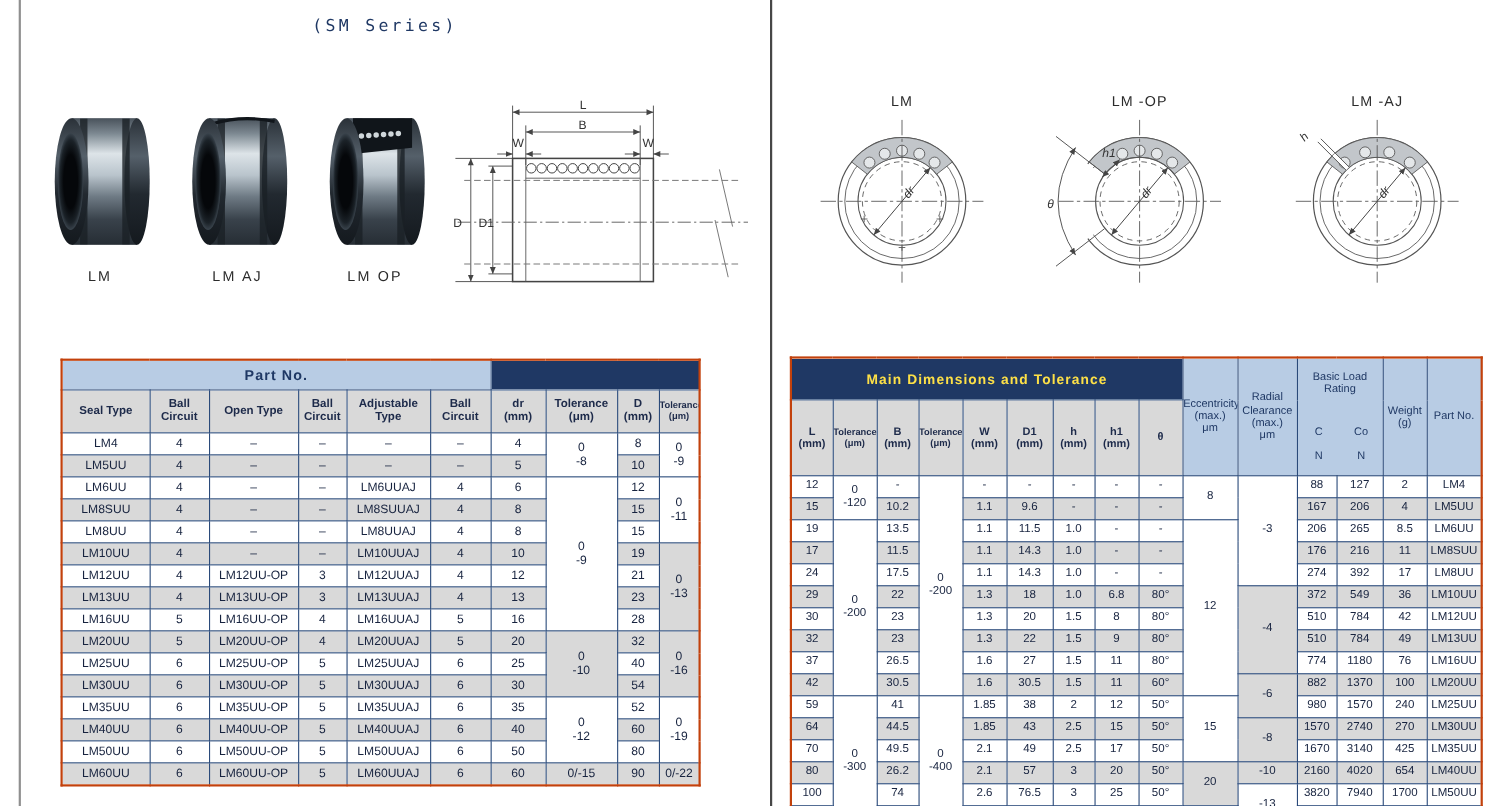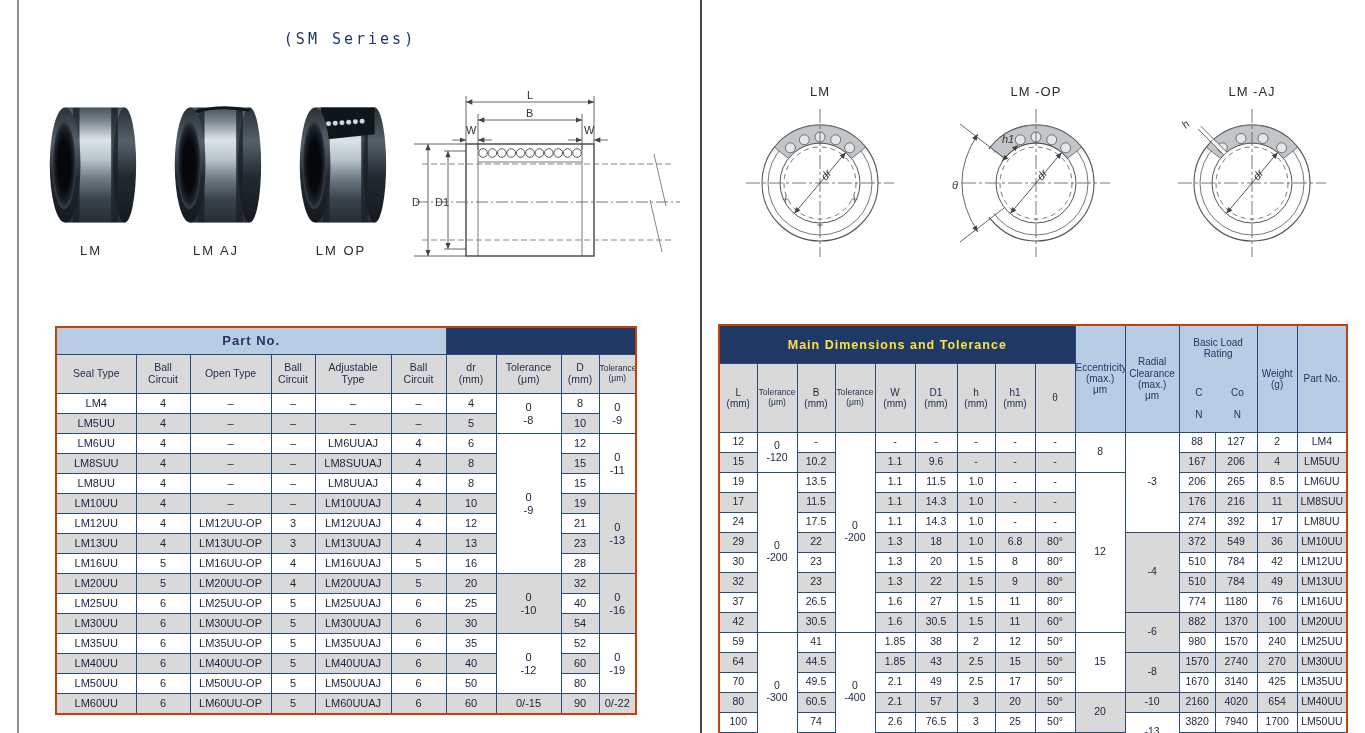--- a/index.html
+++ b/index.html
@@ -7,21 +7,21 @@
     width:1365px; height:733px; position:relative; background:#ffffff;
     font-family:"Liberation Sans", sans-serif; color:#17233f; overflow:hidden;
   }
   .vline { position:absolute; top:0; height:733px; }
   #vline-left { left:17px; width:2px; background:#8f8f8f; }
   #vline-center { left:700px; width:2px; background:#474747; }
 
   
   #title-block { position:absolute; left:18px; top:12px; width:664px; text-align:center; }
   #page-title { font-size:35px; font-weight:bold; color:#1f3864; letter-spacing:2px; }
-  #page-subtitle { font-size:15px; color:#1f3864; letter-spacing:3px; margin-top:18px;
+  #page-subtitle { font-size:15px; color:#1f3864; letter-spacing:3px; margin-top:2px;
     font-family:"DejaVu Sans Mono", monospace; }
 
   
   #photos { position:absolute; left:32px; top:94px; width:368px; display:flex; justify-content:space-between; }
   .photo-block { display:flex; flex-direction:column; align-items:center; width:118px; }
   .photo-label { margin-top:7px; font-size:13px; color:#2b2b2b; letter-spacing:2px; }
 
   
   #tech-drawing { position:absolute; left:404px; top:88px; }
 
@@ -33,21 +33,21 @@
   
   table { border-collapse:collapse; table-layout:fixed; position:absolute; border:2px solid #c2410c; }
   th, td { border:1px solid #2a4a7a; text-align:center; vertical-align:middle; padding:0;
     white-space:pre-line; line-height:1.12; overflow:hidden; }
   #left-table  { left:55px;  top:326px; width:580px; }
   #right-table { left:718px; top:324px; width:628px; }
 
   .band-blue  { background:#b8cce4; color:#1f3864; font-weight:bold; font-size:13px; height:26px; letter-spacing:1px; }
   .band-navy  { background:#1f3864; }
   .band-navy-title { background:#1f3864; color:#fde047; font-weight:bold; font-size:12.5px; height:24px; letter-spacing:1px; }
-  tr.subhead th { background:#d9d9d9; font-weight:normal; color:#1d2a4a; font-size:10.5px; }
+  tr.subhead th { background:#d9d9d9; font-weight:bold; color:#1d2a4a; font-size:10.5px; }
   #left-table tr.subhead th { height:38px; }
   #right-table tr.subhead th { height:44px; font-size:10px; }
   th.small { font-size:8.5px !important; }
   .tallhead { background:#b8cce4; color:#1f3864; font-weight:normal; font-size:10px; }
   .blr-title { margin-bottom:16px; }
   .blr-sub { display:flex; }
   .blr-sub span { flex:1; }
 
   #left-table tbody td  { height:19px; font-size:11px; }
   #right-table tbody td { height:19px; font-size:10.5px; }
@@ -762,21 +762,21 @@
         <td>2.5</td>
         <td>17</td>
         <td>50°</td>
         <td>1670</td>
         <td>3140</td>
         <td>425</td>
         <td>LM35UU</td>
       </tr>
       <tr class="stripe">
         <td>80</td>
-        <td>60.5</td>
+        <td>26.2</td>
         <td>2.1</td>
         <td>57</td>
         <td>3</td>
         <td>20</td>
         <td>50°</td>
         <td rowspan="2" class="wh">20</td>
         <td class="wh">-10</td>
         <td>2160</td>
         <td>4020</td>
         <td>654</td>

